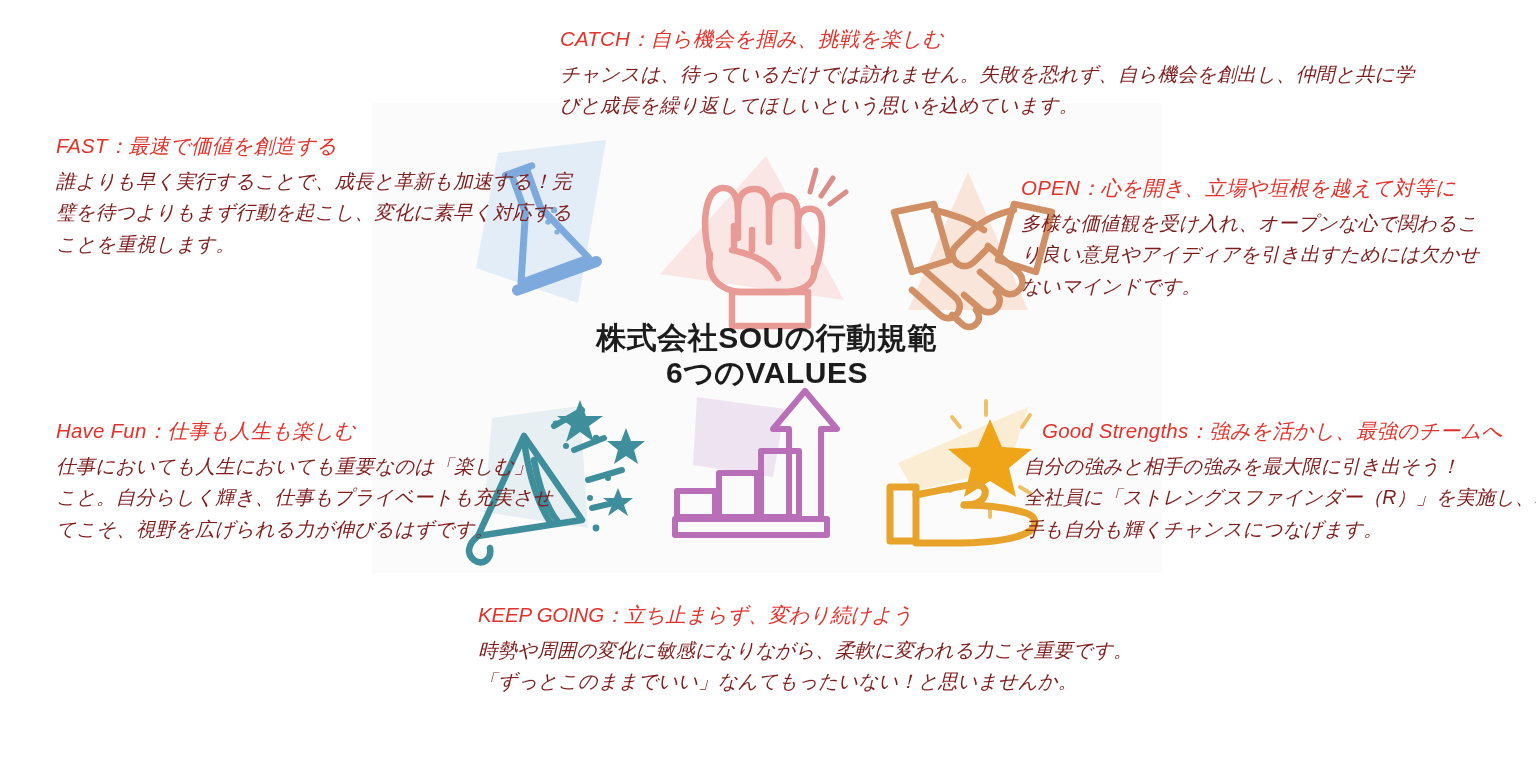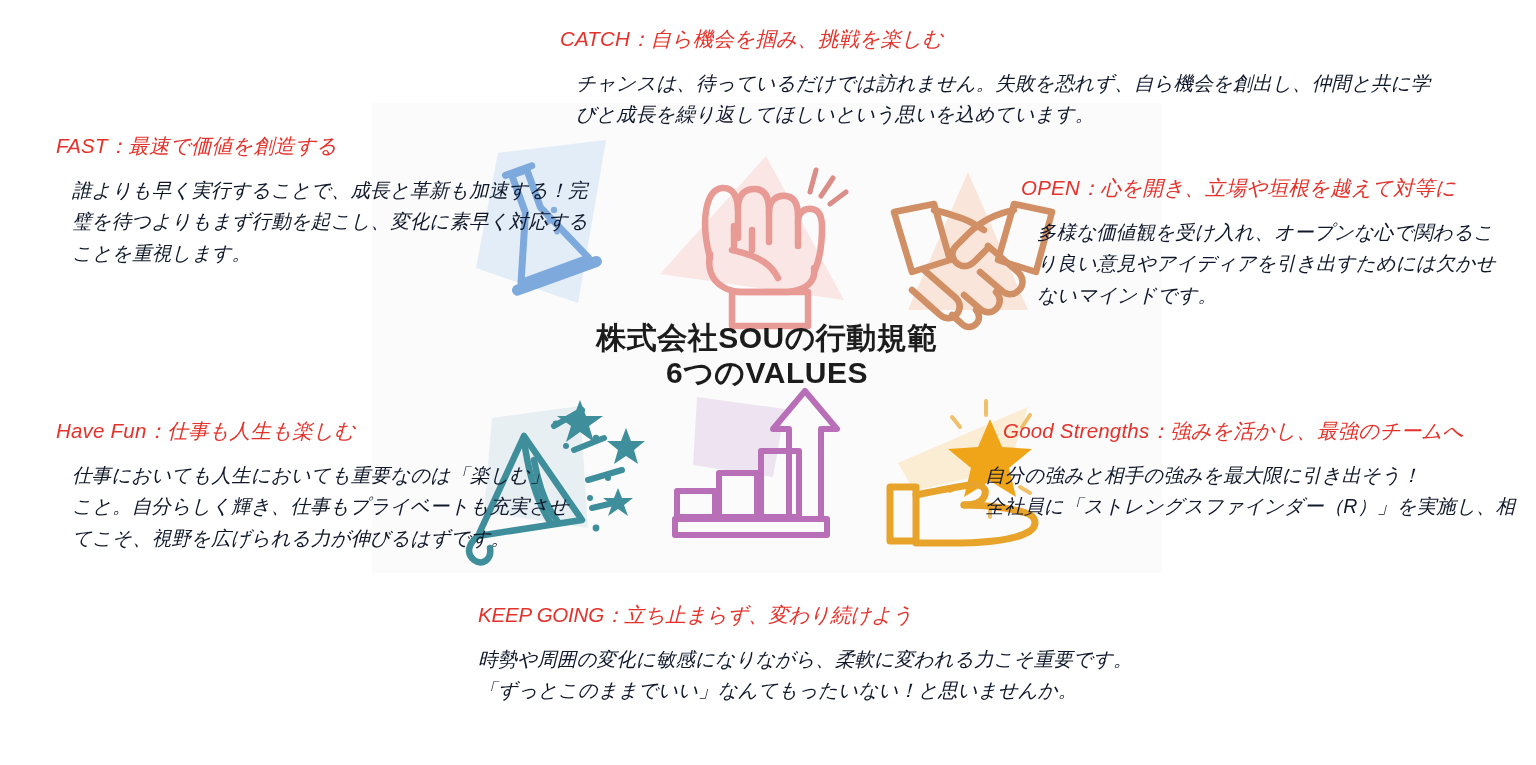--- a/index.html
+++ b/index.html
@@ -24,35 +24,35 @@
   .vtitle{
     color:#e3322b;
     font-size:20.5px;
     line-height:1.25;
     font-weight:400;
     letter-spacing:0.2px;
     white-space:nowrap;
     margin:0 0 7px 0;
   }
   .vbody{
-    color:#0f172a;
+    color:#7f1d1d;
     font-size:19.5px;
     line-height:1.62;
     font-weight:400;
     letter-spacing:0.1px;
-    margin:16px;
+    margin:0;
   }
   .vbody span{display:block;white-space:nowrap;}
 
   
   #b-catch   {left:560px; top:26px;  width:640px;}
   #b-fast    {left:56px;  top:133px; width:520px;}
   #b-open    {left:1021px;top:175px; width:470px;}
   #b-havefun {left:56px;  top:418px; width:520px;}
-  #b-good    {left:1003px;top:418px; width:490px;}
+  #b-good    {left:1042px;top:418px; width:490px;}
   #b-good .vbody{margin-left:-18px;}
   #b-keep    {left:478px; top:602px; width:700px;}
   #b-keep .vbody{margin-left:0px;}
   #b-keep .vtitle{letter-spacing:-0.2px;}
 
   
   .center-title{
     position:absolute;
     left:372px;top:320px;width:790px;
     text-align:center;
@@ -234,20 +234,21 @@
       <span>こと。自分らしく輝き、仕事もプライベートも充実させ</span>
       <span>てこそ、視野を広げられる力が伸びるはずです。</span>
     </p>
   </div>
 
   <div class="block" id="b-good">
     <p class="vtitle">Good Strengths：強みを活かし、最強のチームへ</p>
     <p class="vbody">
       <span>自分の強みと相手の強みを最大限に引き出そう！</span>
       <span>全社員に「ストレングスファインダー（R）」を実施し、相</span>
+      <span>手も自分も輝くチャンスにつなげます。</span>
     </p>
   </div>
 
   <div class="block" id="b-keep">
     <p class="vtitle">KEEP GOING：立ち止まらず、変わり続けよう</p>
     <p class="vbody">
       <span>時勢や周囲の変化に敏感になりながら、柔軟に変われる力こそ重要です。</span>
       <span>「ずっとこのままでいい」なんてもったいない！と思いませんか。</span>
     </p>
   </div>

